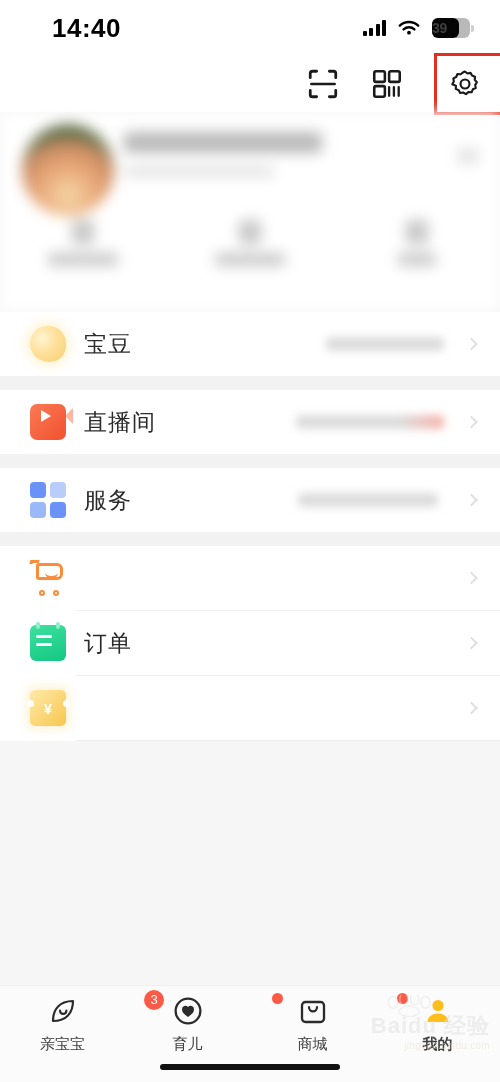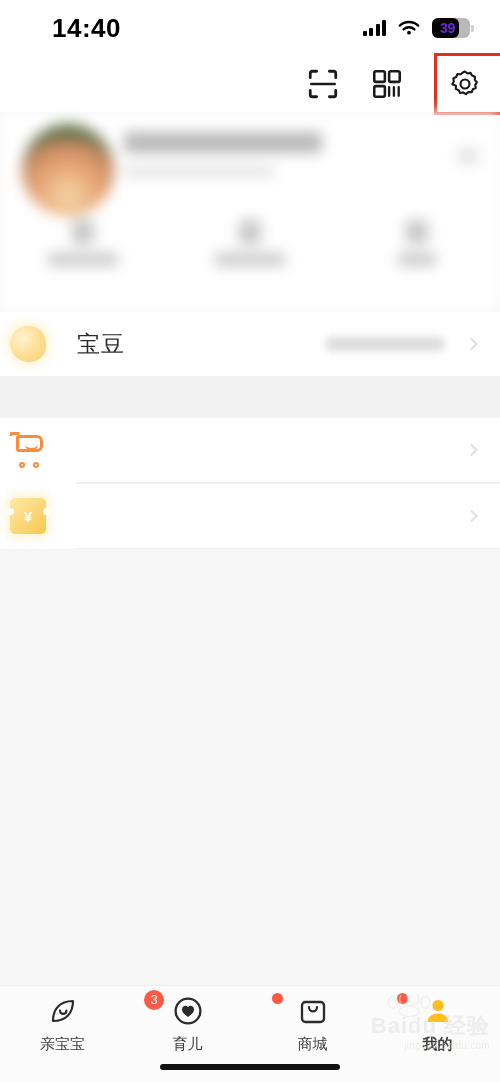--- a/index.html
+++ b/index.html
@@ -37,22 +37,22 @@
   .battery {
     position: relative; width: 38px; height: 20px;
     border-radius: 6px; background: #b9b9b9;
     display: flex; align-items: center;
   }
   .battery .fill {
     position: absolute; left: 0; top: 0; height: 20px; width: 27px;
     background: #050505; border-radius: 6px;
   }
   .battery .pct {
-    position: relative; z-index: 2; color: #6d28d9;
-    font-size: 14px; font-weight: bold; padding-left: 8px;
+    position: relative; z-index: 2; color: #404040;
+    font-size: 14px; font-weight: bold; padding-left: 0;
     letter-spacing: -0.3px;
   }
   .battery .nub {
     position: absolute; right: -3.5px; top: 6.5px;
     width: 2.5px; height: 7px; background: #cfcfcf;
     border-radius: 0 2px 2px 0;
   }
 
   
   .header-icons {
@@ -114,22 +114,21 @@
   .stat .lbl { width: 70px; height: 13px; border-radius: 3px; background: #c9c9c9; }
   .stat.narrow .lbl { width: 38px; }
 
   
   .menu { position: absolute; top: 312px; left: 0; width: 500px; }
   .card { background: #ffffff; }
   .gap { height: 14px; background: #f2f2f2; }
   .row {
     position: relative;
     height: 64px; display: flex; align-items: center;
-    padding: 0 22px 0 10px;
-    gap: 13px;
+    padding: 0 22px 0 30px;
   }
   .row .icon { width: 36px; height: 36px; flex: none; margin-right: 18px; }
   .row .label {
     font-size: 23px; color: #2b2b2b; letter-spacing: 1px;
     font-family: "DejaVu Sans", sans-serif;
   }
   .row .right-blob {
     position: absolute; right: 56px; top: 50%; transform: translateY(-50%);
     height: 14px; border-radius: 4px; background: #dcdcdc;
     filter: blur(4px);
@@ -334,36 +333,65 @@
     <div class="card">
       <div class="row">
         <span class="icon ic-bean"></span>
         <span class="label">宝豆</span>
         <span class="right-blob" style="width:118px"></span>
         <span class="chev"></span>
       </div>
     </div>
     <div class="gap"></div>
 
+    <div class="card">
+      <div class="row">
+        <span class="icon ic-live"></span>
+        <span class="label">直播间</span>
+        <span class="right-blob red" style="width:148px"></span>
+        <span class="chev"></span>
+      </div>
+    </div>
     <div class="gap"></div>
 
+    <div class="card">
+      <div class="row">
+        <span class="icon ic-grid">
+            <s></s>
+            <s></s>
+            <s></s>
+            <s></s>
+          </span>
+        <span class="label">服务</span>
+        <span class="right-blob" style="width:140px;right:62px"></span>
+        <span class="chev"></span>
+      </div>
+    </div>
     <div class="gap"></div>
 
     <div class="card">
       <div class="row">
         <span class="icon ic-cart">
           <span class="handle"></span>
             <span class="body"></span>
             <span class="w1"></span>
             <span class="w2"></span>
         </span>
         <span class="chev"></span>
       </div>
       <div class="divider"></div>
 
+      <div class="row">
+        <span class="icon ic-order">
+          <span class="tab1"></span>
+            <span class="tab2"></span>
+        </span>
+        <span class="label">订单</span>
+        <span class="chev"></span>
+      </div>
       <div class="divider"></div>
 
       <div class="row">
         <span class="icon ic-coupon">
           <span>¥</span>
         </span>
         <span class="chev"></span>
       </div>
       <div class="divider"></div>
 

